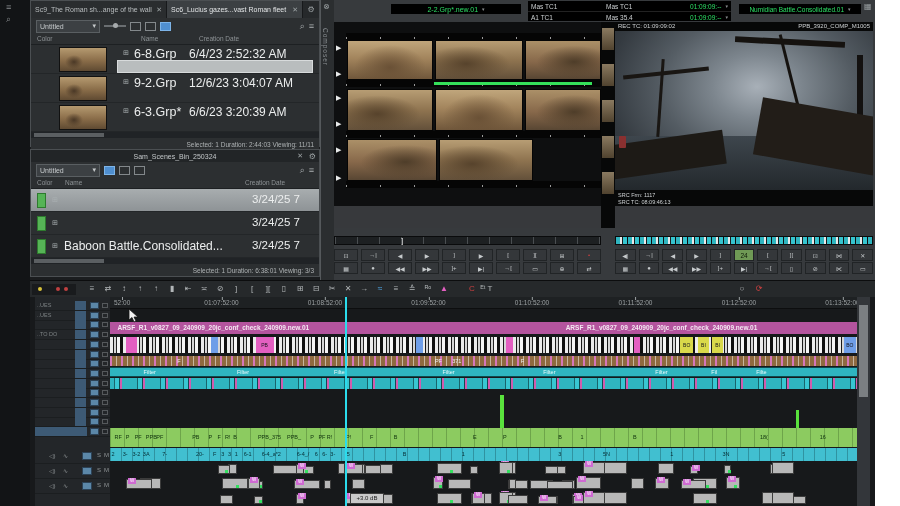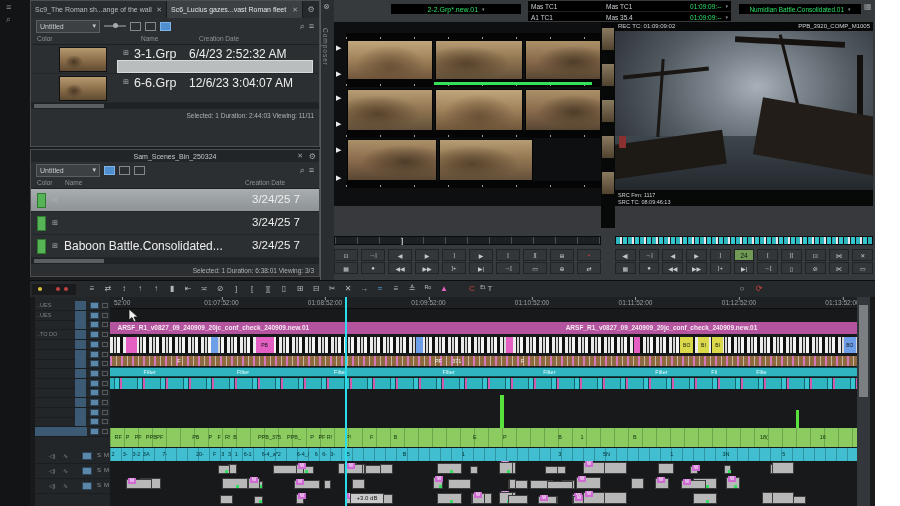--- a/index.html
+++ b/index.html
@@ -211,29 +211,35 @@
     </div>
     <div class="binhead">
       <span style="left:6px">Color</span>
       <span style="left:110px">Name</span>
       <span style="left:168px">Creation Date</span>
     </div>
     <div class="binrows">
       <div class="brow">
         <div class="thumb"></div>
         <span class="gidx">⊞</span>
-        <span class="bname">3-1.Grp</span>
+        <span class="bname">6-8.Grp</span>
         <span class="bdate">6/4/23 2:52:32 AM</span>
         <div class="editbox"></div>
       </div>
       <div class="brow">
         <div class="thumb v2"></div>
         <span class="gidx">⊞</span>
-        <span class="bname">6-6.Grp</span>
+        <span class="bname">9-2.Grp</span>
         <span class="bdate">12/6/23 3:04:07 AM</span>
+      </div>
+      <div class="brow">
+        <div class="thumb v3"></div>
+        <span class="gidx">⊞</span>
+        <span class="bname">6-3.Grp*</span>
+        <span class="bdate">6/6/23 3:20:39 AM</span>
       </div>
     </div>
     <div class="hscroll">
           <i></i>
         </div>
     <div class="binstatus">
       <span>Selected: 1 Duration: 2:44:03  Viewing: 11/11</span>
     </div>
   </div>
 

